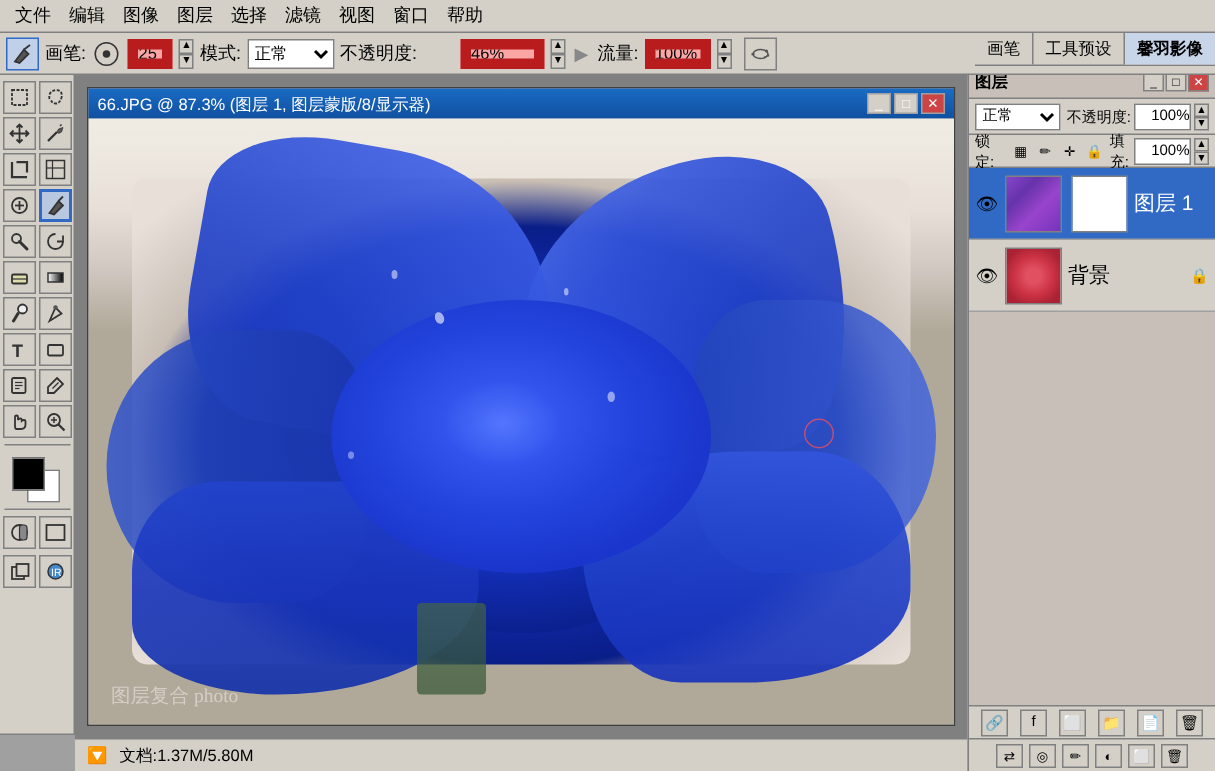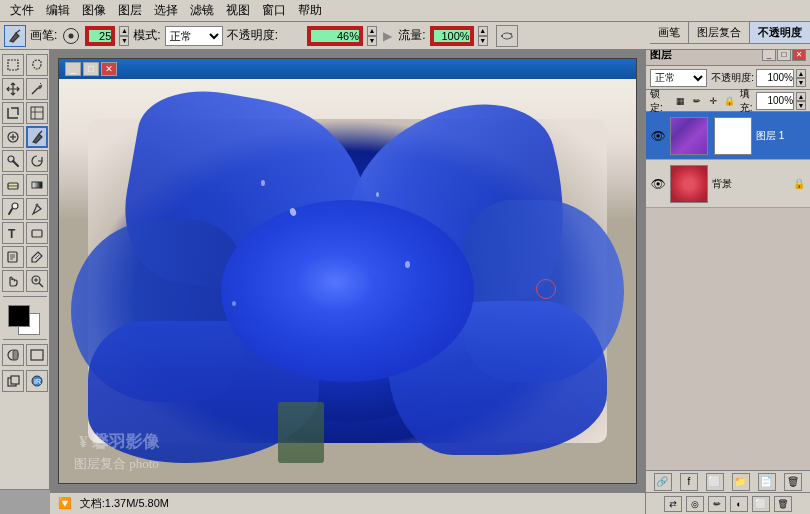--- a/index.html
+++ b/index.html
@@ -56,23 +56,23 @@
     .toolbar-select {
       height: 20px;
       font-size: 11px;
       background: white;
       border: 1px solid #808080;
     }
     .toolbar-input {
       height: 20px;
       width: 42px;
       font-size: 11px;
-      border: 4px solid #b91c1c;
-      text-align: right;
-      background: #86efac;
+      border: 7px solid #b91c1c;
+      text-align: left;
+      background: #fca5a5;
     }
     .brush-circle {
       width: 16px;
       height: 16px;
       border-radius: 50%;
       border: 1px solid #333;
       display: inline-block;
       position: relative;
       margin: 0 2px;
     }
@@ -423,21 +423,21 @@
     .layer-mask-thumb {
       width: 38px;
       height: 38px;
       border: 1px solid #808080;
       background: white;
       overflow: hidden;
       flex-shrink: 0;
       margin-left: 2px;
     }
     .layer-name {
-      font-size: 10px;
+      font-size: 14px;
       flex: 1;
       white-space: nowrap;
       overflow: hidden;
     }
     .layer-lock {
       font-size: 10px;
       color: #444;
     }
 
     
@@ -606,22 +606,22 @@
       <line x1="1" y1="7" x2="3" y2="7" stroke="#555" stroke-width="1.5"></line>
       <circle cx="11" cy="5" r="1" fill="#555"></circle>
       <circle cx="12" cy="8" r="0.8" fill="#555"></circle>
       <circle cx="10" cy="9" r="0.6" fill="#555"></circle>
     </svg>
   </div>
 </div>
 
 <div class="right-tabs">
   <div class="right-tab">画笔</div>
-  <div class="right-tab">图层复合</div>
-  <div class="right-tab active">不透明度</div>
+  <div class="right-tab">工具预设</div>
+  <div class="right-tab active">馨羽影像</div>
 </div>
 
 <div class="toolbox">
 
   <div class="tool-row">
     <div class="tool-btn">
       <svg viewBox="0 0 14 14">
           <rect x="2" y="2" width="10" height="10" fill="none" stroke="#333" stroke-width="1.2" stroke-dasharray="2,1"></rect>
         </svg>
     </div>
@@ -810,20 +810,21 @@
           <text x="4" y="10" font-size="7" fill="white">IR</text>
         </svg>
     </div>
   </div>
 </div>
 
 <div class="main-area">
   <div class="doc-window">
 
     <div class="doc-titlebar">
+      <span class="doc-titlebar-title">66.JPG @ 87.3% (图层 1, 图层蒙版/8/显示器)</span>
       <div class="doc-win-btns">
         <div class="doc-win-btn minimize">_</div>
         <div class="doc-win-btn maximize">□</div>
         <div class="doc-win-btn close">✕</div>
       </div>
     </div>
 
     <div class="doc-content">
       <div class="canvas-image">
 
@@ -850,21 +851,20 @@
           <div style="position:absolute; top:32%; left:40%; width:6px; height:8px; background:rgba(255,255,255,0.6); border-radius:50%; transform:rotate(-20deg);"></div>
           <div style="position:absolute; top:25%; left:35%; width:4px; height:6px; background:rgba(255,255,255,0.5); border-radius:50%;"></div>
           <div style="position:absolute; top:45%; left:60%; width:5px; height:7px; background:rgba(255,255,255,0.5); border-radius:50%;"></div>
           <div style="position:absolute; top:28%; left:55%; width:3px; height:5px; background:rgba(255,255,255,0.5); border-radius:50%;"></div>
           <div style="position:absolute; top:55%; left:30%; width:4px; height:5px; background:rgba(255,255,255,0.4); border-radius:50%;"></div>
 
           <div style="position:absolute; bottom:5%; left:38%; width:8%; height:15%; background: linear-gradient(180deg, #446644 0%, #335533 100%); border-radius: 3px; opacity:0.7;"></div>
 
           <div class="cursor-circle"></div>
 
-          <div style="position:absolute; bottom:30px; left:20px; color:rgba(255,255,255,0.35); font-size:17px; font-weight:bold; pointer-events:none; font-family:SimSun,serif;">¥ 馨羽影像</div>
           <div style="position:absolute; bottom:10px; left:15px; color:rgba(255,255,255,0.45); font-size:13px; pointer-events:none; font-family:SimSun,serif;">图层复合  photo</div>
         </div>
       </div>
     </div>
   </div>
 </div>
 
 <div class="status-bar">
   <span>🔽</span>
   <span>文档:1.37M/5.80M</span>

